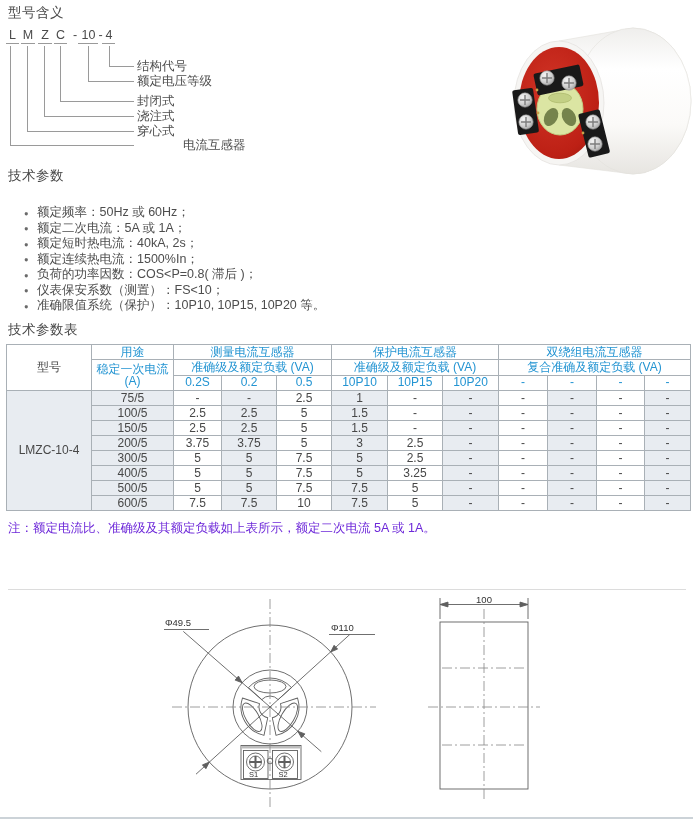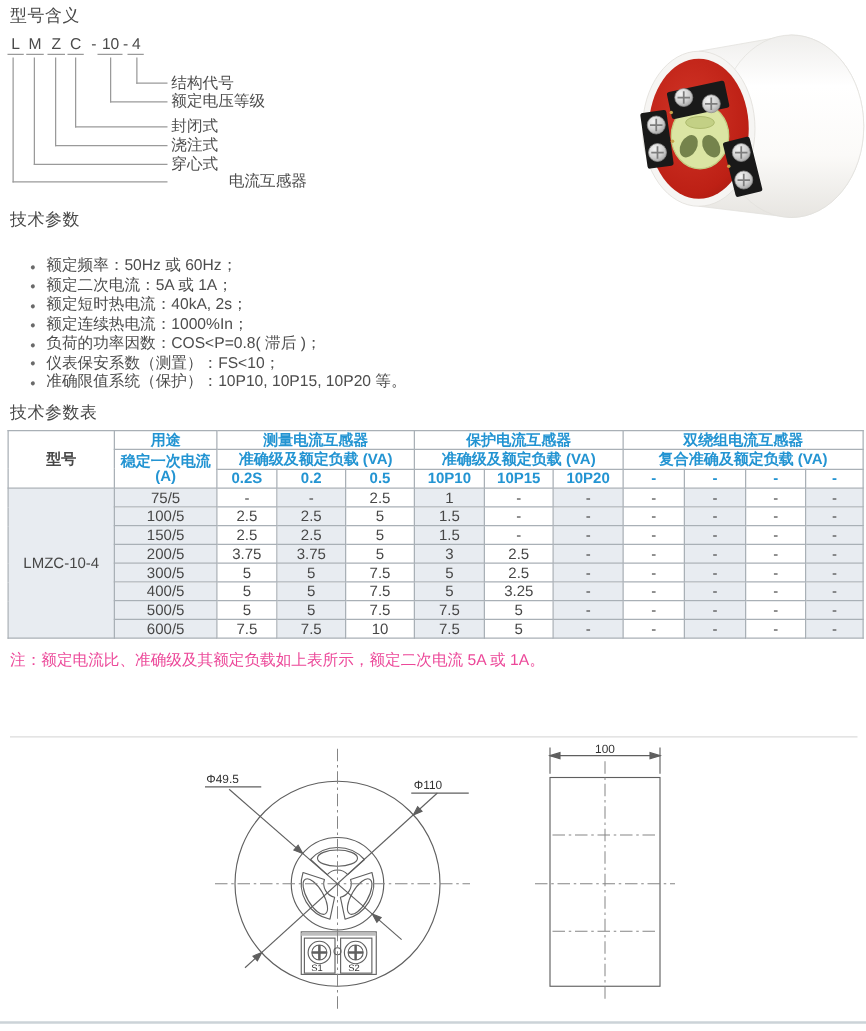--- a/index.html
+++ b/index.html
@@ -22,26 +22,26 @@
   .l0{top:31px;} .l1{top:46px;} .l2{top:66px;} .l3{top:81px;} .l4{top:96px;} .l5{top:110px;padding-left:46px;}
   
   .bullets{position:absolute;left:8px;top:189px;margin:16px;padding:0;list-style:none;}
   .bullets li{position:relative;padding-left:13px;font-size:12.5px;line-height:15.5px;color:#4d4d4d;white-space:nowrap;}
   .bullets li::before{content:"●";position:absolute;left:0;top:0.5px;font-size:7.5px;color:#6a6a6a;}
   
   .spec-table{position:absolute;left:6px;top:344px;width:684px;border-collapse:collapse;table-layout:fixed;}
   .spec-table th,.spec-table td{border:1px solid #a9b0b6;text-align:center;padding:0 1px;
     font-weight:400;white-space:nowrap;overflow:hidden;}
   .spec-table{border:1px solid #8b9197;}
-  .spec-table thead th{color:#2394d2;background:#fff;font-size:12px;height:14px;line-height:13px;font-weight:bold;}
+  .spec-table thead th{color:#2394d2;background:#fff;font-size:12px;height:14px;line-height:13px;}
   .spec-table thead{border-bottom:1px solid #8b9197;}
   .spec-table thead th.pc{line-height:12px;height:30px;}
   .spec-table td{color:#474747;font-size:12px;height:14px;line-height:13px;}
   .spec-table td.tint{background:#e8ecf1;}
-  .note{position:absolute;left:8px;top:520px;font-size:12.5px;color:#ec4899;white-space:nowrap;}
+  .note{position:absolute;left:8px;top:520px;font-size:12.5px;color:#6d28d9;white-space:nowrap;}
   .hr1{position:absolute;left:8px;top:589px;width:678px;height:0;border-top:1px solid #dcdcdc;}
   .hr2{position:absolute;left:0;top:817px;width:693px;height:2px;background:#ccd3d8;}
   .drawing{position:absolute;left:0;top:595px;}
   .photo{position:absolute;left:497px;top:23px;}
   svg text{font-family:"Liberation Sans","DejaVu Sans",sans-serif;}
 </style>
 </head>
 <body>
 
 <div id="page">
@@ -134,21 +134,21 @@
         <circle cx="41" cy="90" r="1.4" fill="#c8a24a"></circle>
       <circle cx="86" cy="110" r="1.4" fill="#c8a24a"></circle>
     </g>
   </svg>
 
   <div class="h" style="top:167px">技术参数</div>
   <ul class="bullets">
     <li>额定频率：50Hz 或 60Hz；</li>
     <li>额定二次电流：5A 或 1A；</li>
     <li>额定短时热电流：40kA, 2s；</li>
-    <li>额定连续热电流：1000%In；</li>
+    <li>额定连续热电流：1500%In；</li>
     <li>负荷的功率因数：COS&lt;P=0.8( 滞后 )；</li>
     <li>仪表保安系数（测置）：FS&lt;10；</li>
     <li>准确限值系统（保护）：10P10, 10P15, 10P20 等。</li>
   </ul>
 
   <div class="h" style="top:321px">技术参数表</div>
   <table class="spec-table">
     <colgroup>
       <col style="width:85px">
         <col style="width:82px">

